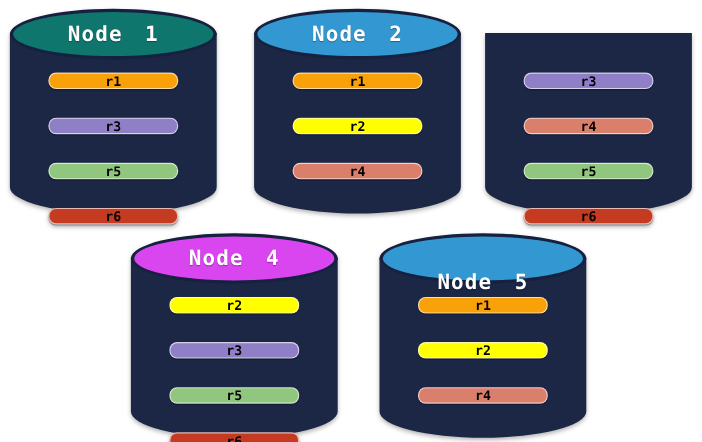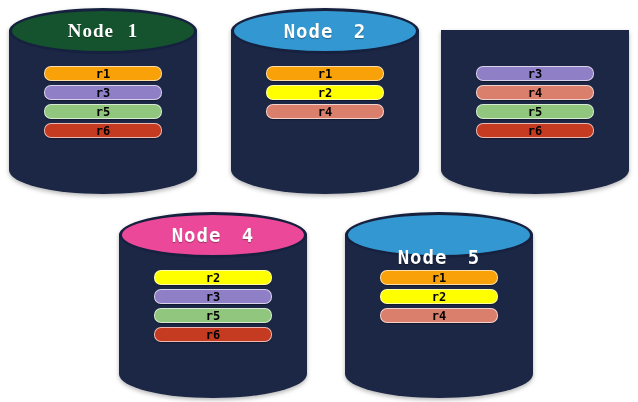--- a/index.html
+++ b/index.html
@@ -53,21 +53,21 @@
     text-shadow: 0 1px 1px rgba(0,0,0,0.35);
   }
   .bars {
     position: absolute;
     top: 58px;
     left: 50%;
     transform: translateX(-50%);
     width: 118px;
     display: flex;
     flex-direction: column;
-    gap: 4px;
+    gap: 26px;
   }
   .bar {
     height: 15px;
     box-sizing: border-box;
     border-radius: 7px;
     border: 1px solid rgba(255,255,255,0.65);
     display: flex;
     align-items: center;
     justify-content: center;
     box-shadow: 0 1px 1px rgba(0,0,0,0.35);
@@ -78,21 +78,21 @@
     font-weight: bold;
     line-height: 1;
   }
 </style>
 </head>
 <body>
 
 <div class="canvas" id="canvas" style="background: rgb(255, 255, 255);">
   <div class="cylinder" style="left: 9px; top: 8px;">
     <div class="cyl-body" style="background: rgb(28, 39, 70);"></div>
-    <div class="cyl-top" style="background: #14532d; border-color: rgb(22, 33, 63); font-family: Liberation Serif, serif;">
+    <div class="cyl-top" style="background: #0f766e; border-color: rgb(22, 33, 63);">
       <span class="node-label" style="color: rgb(255, 255, 255);">Node 1</span>
     </div>
     <div class="bars">
         <div class="bar" style="background: rgb(249, 161, 9);">
           <span style="color: rgb(0, 0, 0);">r1</span>
         </div>
         <div class="bar" style="background: rgb(143, 127, 198);">
           <span style="color: rgb(0, 0, 0);">r3</span>
         </div>
         <div class="bar" style="background: rgb(144, 198, 126);">
@@ -135,21 +135,21 @@
           <span style="color: rgb(0, 0, 0);">r5</span>
         </div>
         <div class="bar" style="background: rgb(196, 59, 33);">
           <span style="color: rgb(0, 0, 0);">r6</span>
         </div>
       </div>
   </div>
 
   <div class="cylinder" style="left: 119px; top: 212px;">
     <div class="cyl-body" style="background: rgb(28, 39, 70);"></div>
-    <div class="cyl-top" style="background: #ec4899; border-color: rgb(22, 33, 63);">
+    <div class="cyl-top" style="background: #d946ef; border-color: rgb(22, 33, 63);">
       <span class="node-label" style="color: rgb(255, 255, 255);">Node 4</span>
     </div>
     <div class="bars">
         <div class="bar" style="background: rgb(255, 255, 0);">
           <span style="color: rgb(0, 0, 0);">r2</span>
         </div>
         <div class="bar" style="background: rgb(143, 127, 198);">
           <span style="color: rgb(0, 0, 0);">r3</span>
         </div>
         <div class="bar" style="background: rgb(144, 198, 126);">

